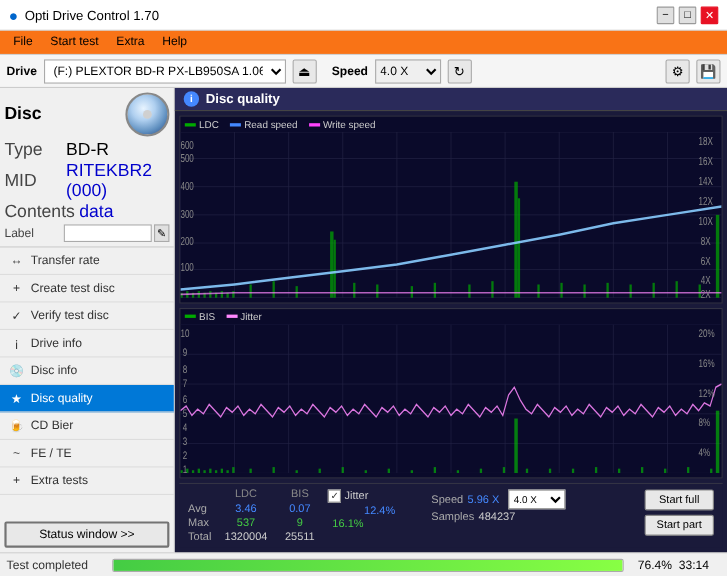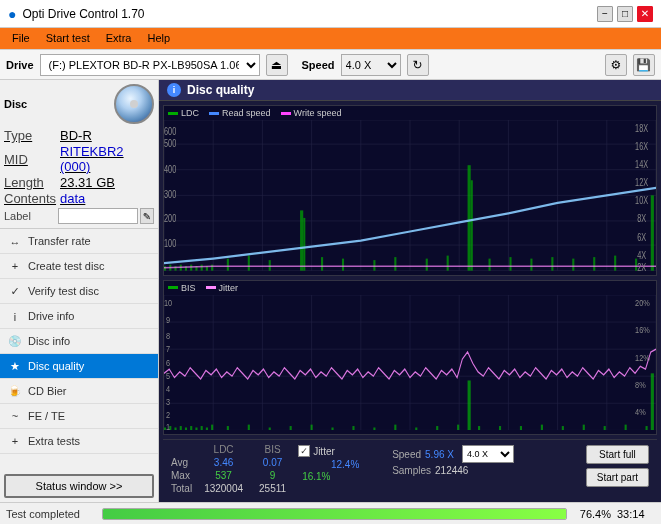--- a/index.html
+++ b/index.html
@@ -25,24 +25,24 @@
     
     
     #main { display: flex; height: calc(524px - 28px - 22px - 30px - 22px); }
     
     
     #sidebar { width: 159px; background: #f0f0f0; border-right: 1px solid #ccc; display: flex; flex-direction: column; }
     
     
     #disc-panel { padding: 4px; border-bottom: 1px solid #ccc; }
     #disc-header { display: flex; align-items: center; justify-content: space-between; margin-bottom: 4px; }
-    #disc-title { font-weight: bold; font-size: 11px; }
+    #disc-title { font-weight: bold; font-size: 16px; }
     #disc-icon { width: 40px; height: 40px; border-radius: 50%; background: radial-gradient(circle at 40% 35%, #e8f4ff, #b0d0f0, #6090c0, #204080); border: 2px solid #888; display: flex; align-items: center; justify-content: center; position: relative; }
     #disc-icon::after { content: ''; width: 8px; height: 8px; background: #d0d0d0; border-radius: 50%; position: absolute; }
-    .disc-row { display: flex; gap: 4px; align-items: center; margin-bottom: 1px; font-size: 13px; text-decoration: underline; }
+    .disc-row { display: flex; gap: 4px; align-items: center; margin-bottom: 1px; font-size: 16px; }
     .disc-key { color: #444; min-width: 52px; }
     .disc-val { color: #000; }
     .disc-val.blue { color: #0000cc; }
     #label-row { display: flex; align-items: center; gap: 2px; margin-top: 2px; }
     #label-input { height: 16px; width: 80px; border: 1px solid #aaa; font-size: 10px; padding: 0 2px; }
     #label-btn { width: 16px; height: 16px; border: 1px solid #aaa; background: #e0e0e0; cursor: pointer; font-size: 10px; display: flex; align-items: center; justify-content: center; }
     
     
     #nav-menu { flex: 1; display: flex; flex-direction: column; }
     .nav-item { display: flex; align-items: center; gap: 6px; padding: 5px 8px; font-size: 11px; cursor: pointer; border-bottom: 1px solid #ddd; color: #333; }
@@ -139,24 +139,20 @@
         <span id="disc-title">Disc</span>
         <div id="disc-icon"></div>
       </div>
       <div class="disc-row">
         <span class="disc-key">Type</span>
         <span class="disc-val">BD-R</span>
       </div>
       <div class="disc-row">
         <span class="disc-key">MID</span>
         <span class="disc-val blue">RITEKBR2 (000)</span>
-      </div>
-      <div class="disc-row">
-        <span class="disc-key">Length</span>
-        <span class="disc-val">23.31 GB</span>
       </div>
       <div class="disc-row">
         <span class="disc-key">Contents</span>
         <span class="disc-val blue">data</span>
       </div>
       <div id="label-row">
         <span class="disc-key">Label</span>
         <input id="label-input" type="text" style="">
         <div id="label-btn">✎</div>
       </div>
@@ -471,21 +467,21 @@
         <div style="font-size:10px; color:#ccc; flex:1; padding-top:2px;">
           <div style="display:flex; gap:4px; align-items:center; margin-bottom:2px;">
             <span style="color:#aaa;">Speed</span>
             <span style="color:#4488ff;">5.96 X</span>
             <select style="height:18px;font-size:9px;border:1px solid #888;background:white;width:52px;margin-left:4px;">
               <option>4.0 X</option>
             </select>
           </div>
           <div style="display:flex; gap:4px; align-items:center;">
             <span style="color:#aaa;">Samples</span>
-            <span style="color:#ccc;">212446</span>
+            <span style="color:#ccc;">484237</span>
           </div>
         </div>
 
         <div id="action-btns" style="display:flex; flex-direction:column; gap:4px; padding:2px 4px; flex-shrink:0;">
           <button class="action-btn">Start full</button>
           <button class="action-btn">Start part</button>
         </div>
       </div>
 
     </div>

